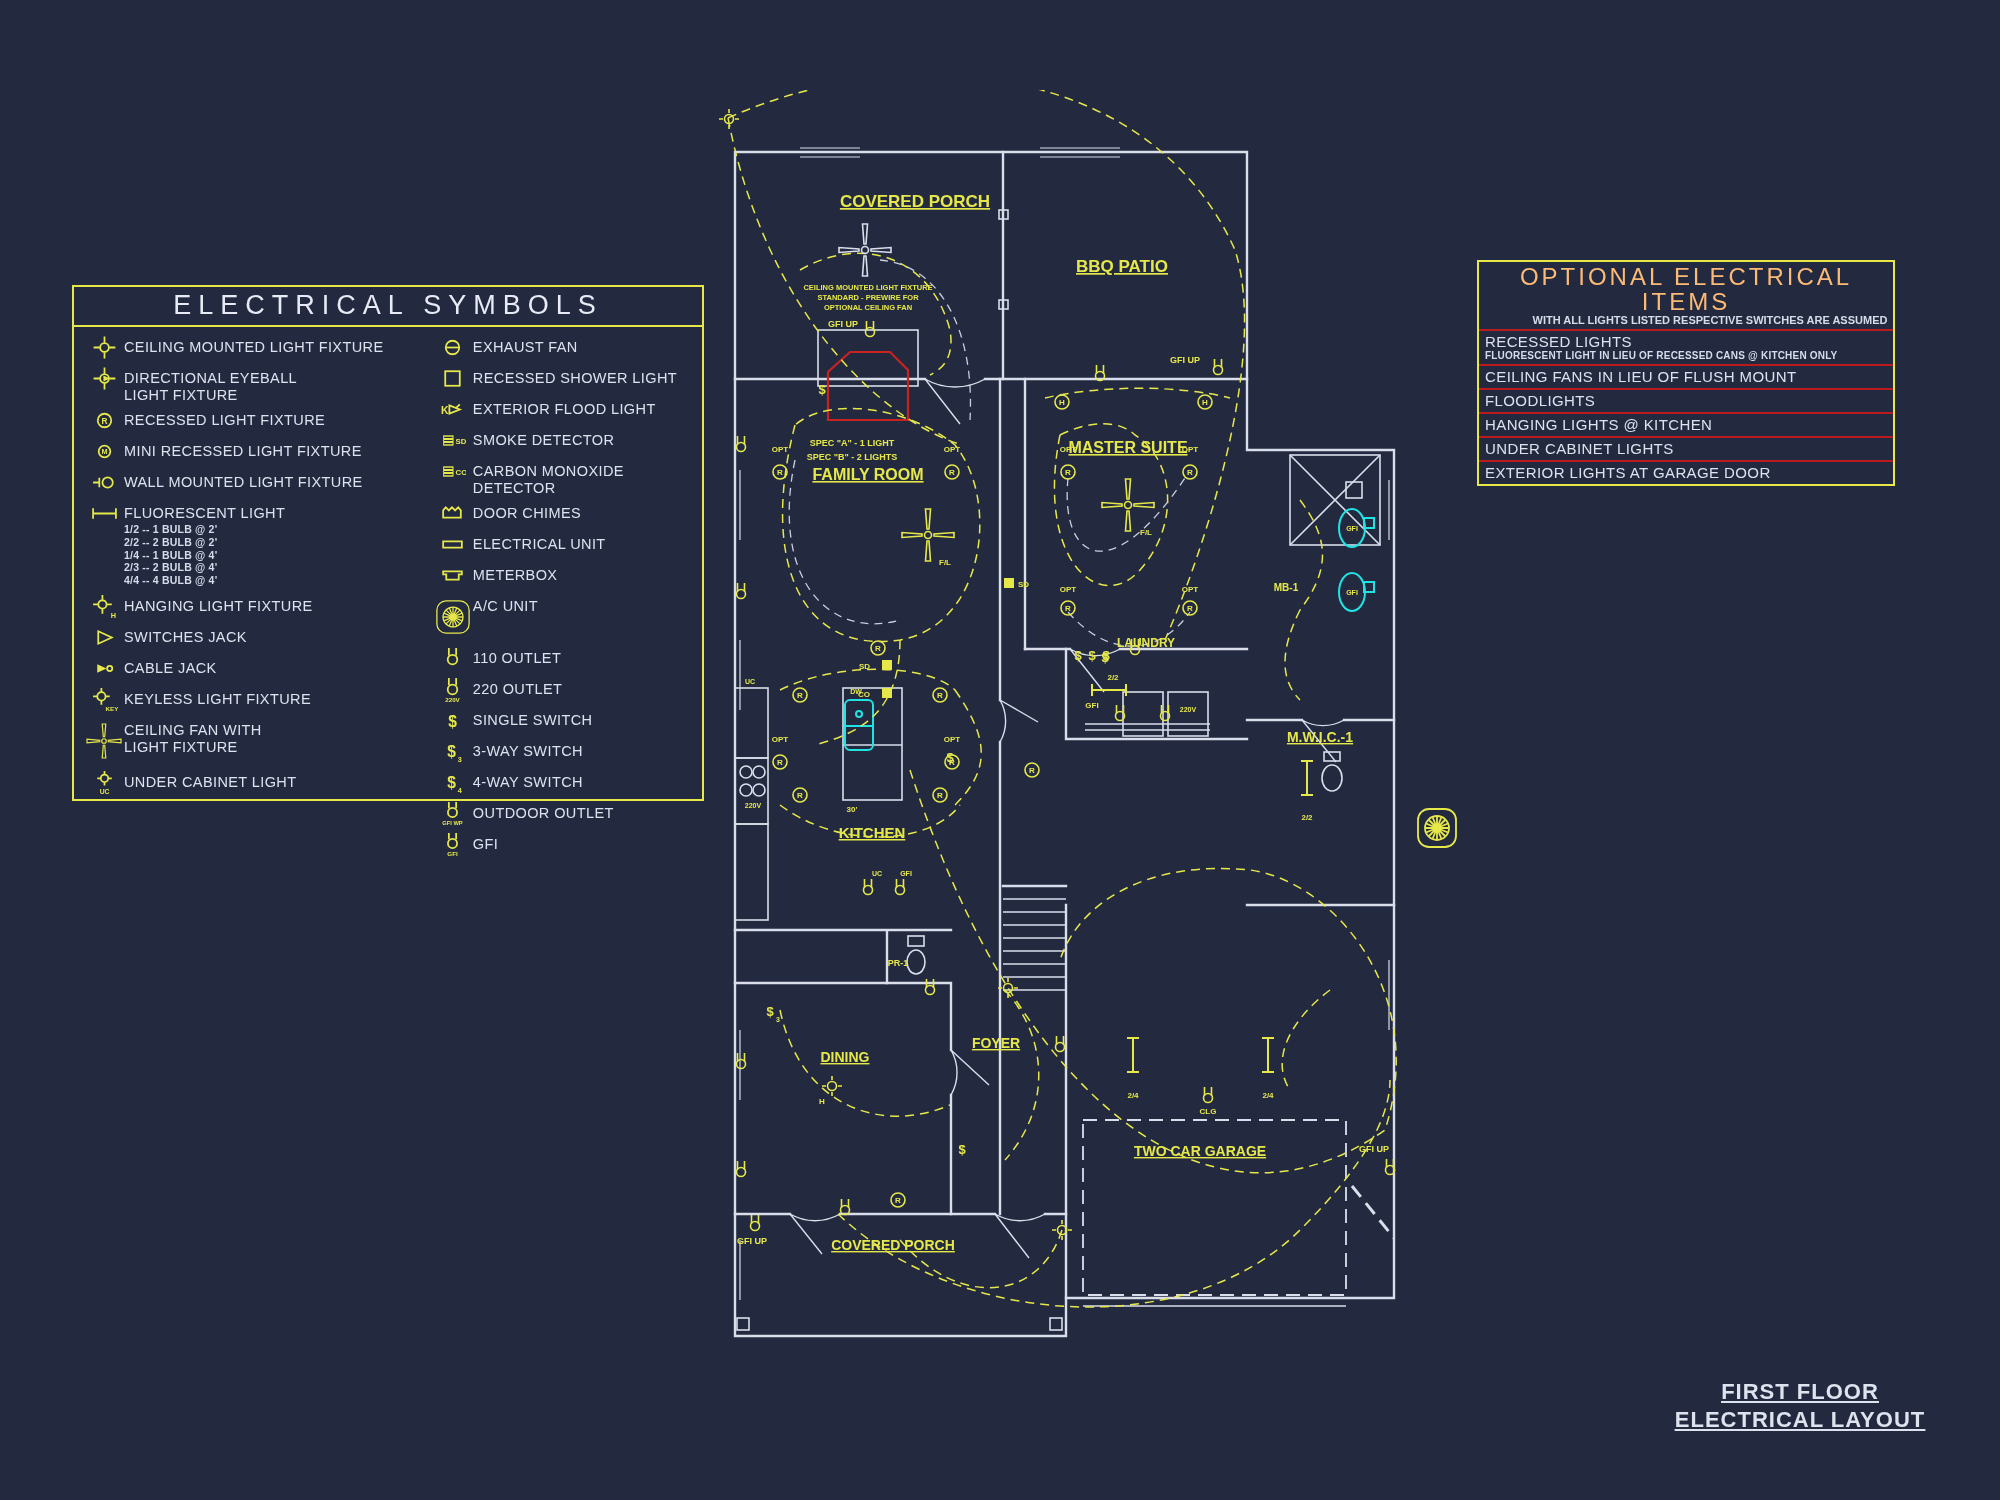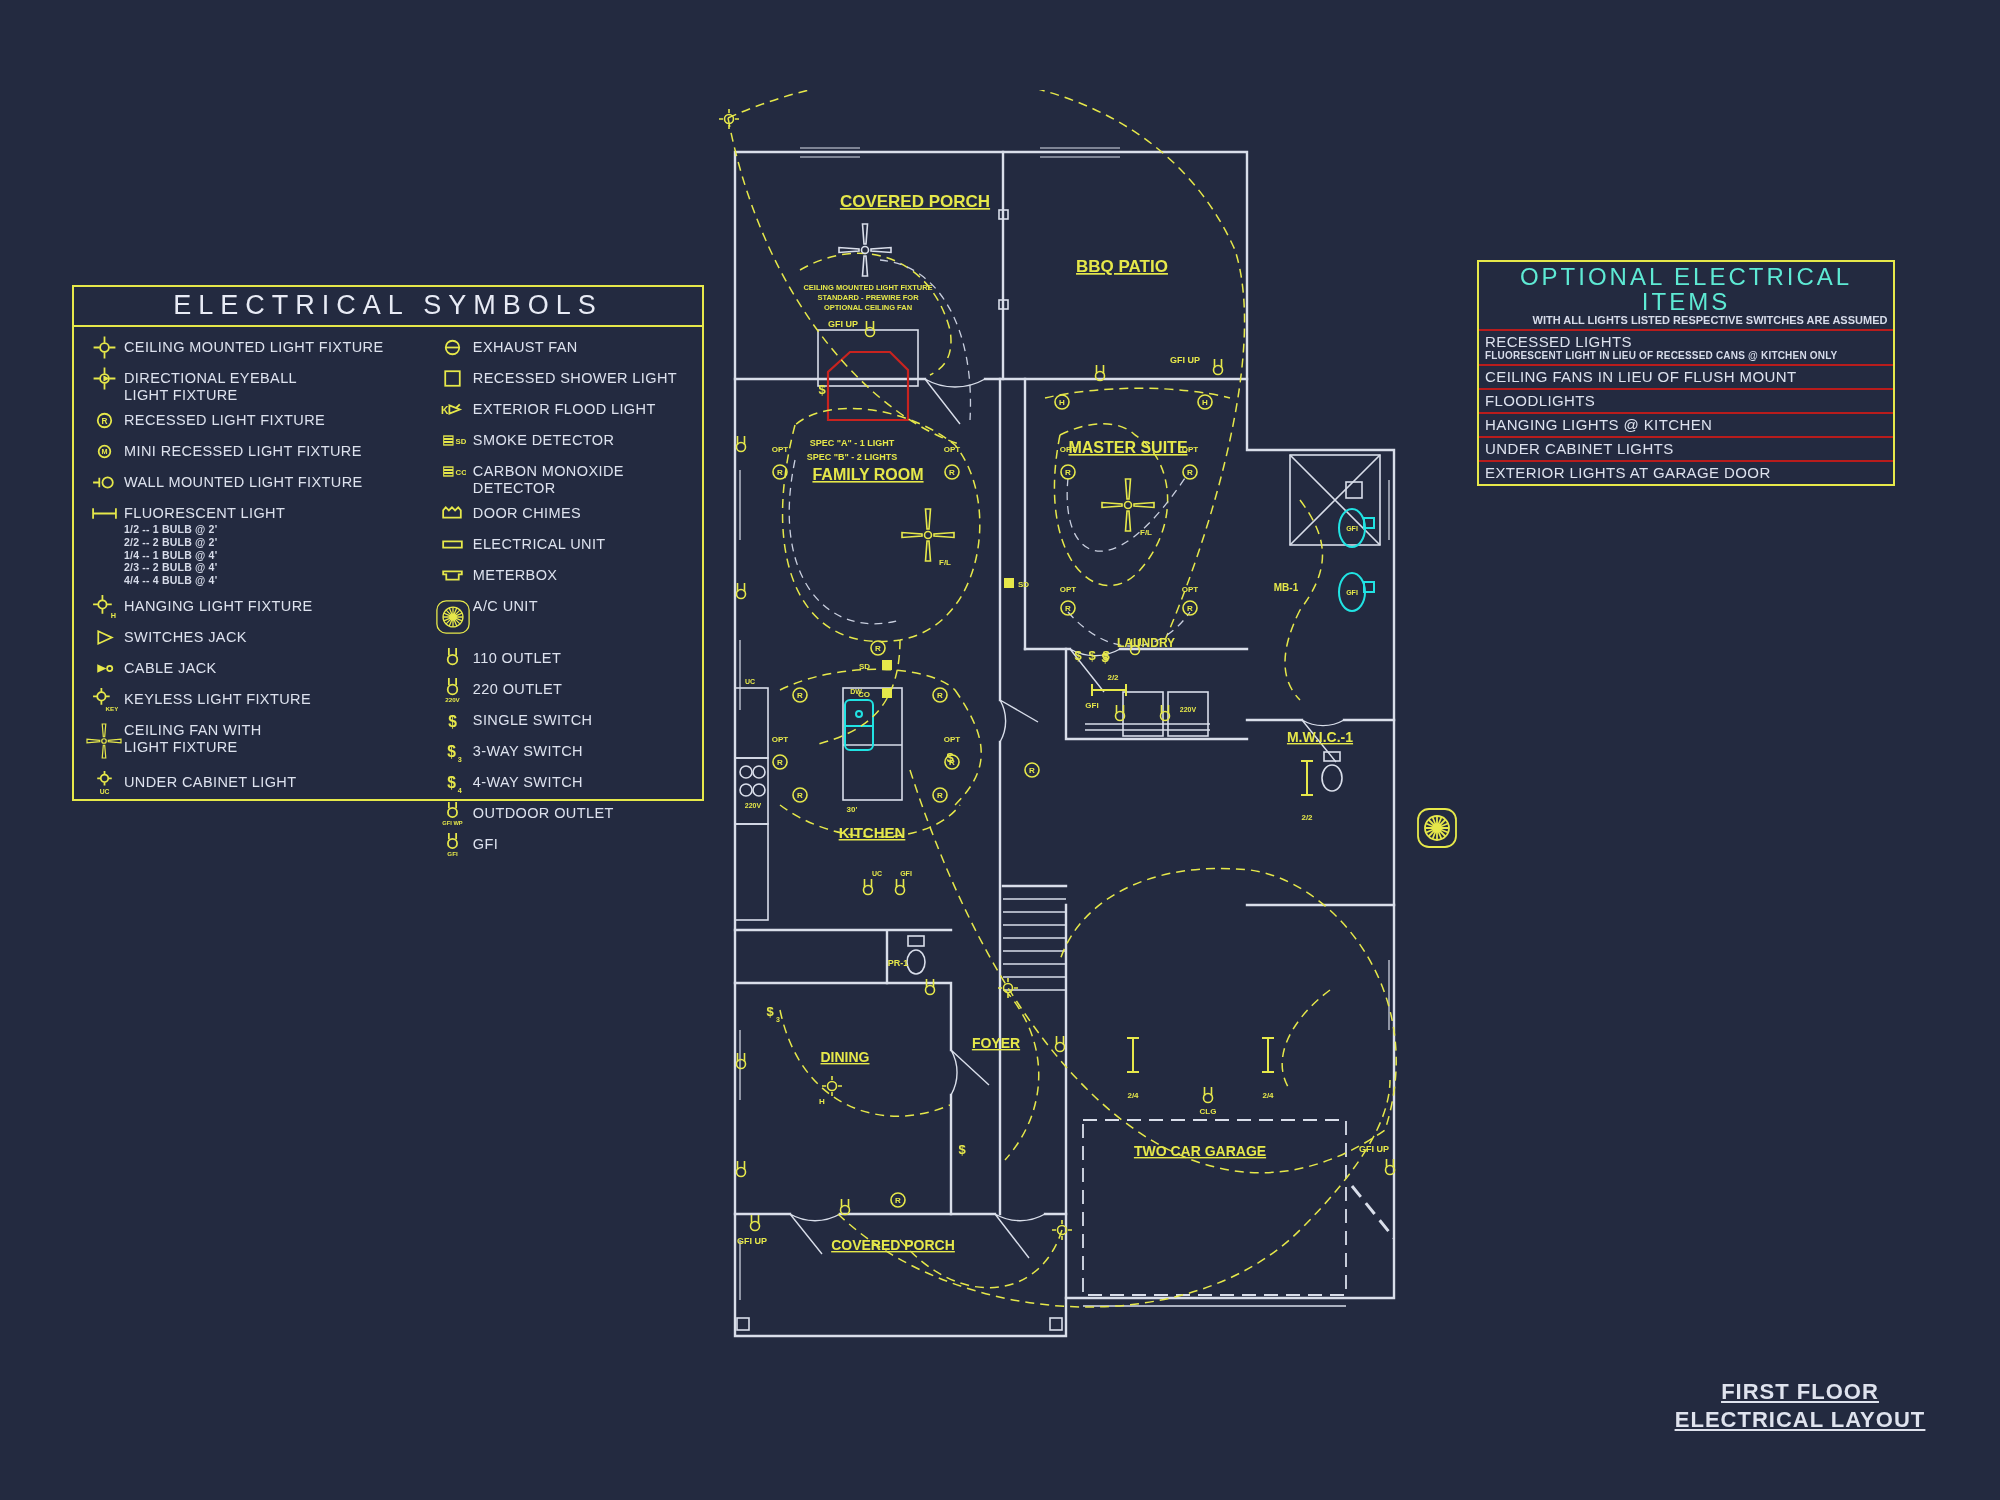--- a/index.html
+++ b/index.html
@@ -12,21 +12,21 @@
   #legend .colL{width:57%;}
   #legend .colR{width:43%;}
   .lrow{display:flex;align-items:flex-start;margin-bottom:5px;}
   .lsym{width:40px;flex:0 0 40px;display:flex;justify-content:center;align-items:center;margin-top:-1px;}
   .lsym svg{width:27px;height:27px;}
   .lsym.big svg{width:48px;height:48px;}
   .llabel{font-size:14.5px;letter-spacing:.4px;color:#dde2ee;line-height:1.15;padding-top:4px;}
   .lsub{font-size:10.5px;color:#d7dcea;line-height:1.22;letter-spacing:.2px;margin:1px 0 2px 0;font-weight:bold;}
   
   #optional{left:1477px;top:260px;width:414px;}
-  #optional .otitle{font-size:24px;letter-spacing:3px;text-align:center;color:#5eead4;padding-top:2px;line-height:1.05;}
+  #optional .otitle{font-size:24px;letter-spacing:3px;text-align:center;color:#fdba74;padding-top:2px;line-height:1.05;}
   #optional .osub{font-size:11px;text-align:center;color:#d7dcea;padding-bottom:3px;font-weight:bold;margin-left:48px;}
   .orow{border-top:2px solid #b91c1c;padding:2px 6px 3px;}
   .orow .olabel{font-size:15px;letter-spacing:.4px;color:#dde2ee;}
   .orow .onote{font-size:10px;color:#d7dcea;font-weight:bold;letter-spacing:.2px;}
   
   #sheet-title{position:absolute;left:1640px;top:1378px;width:320px;text-align:center;color:#dfe3ee;font-size:22px;font-weight:bold;line-height:1.25;text-decoration:underline;}
   #sheet-title div{text-decoration:underline;letter-spacing:1px;}
   
   #plan{position:absolute;left:700px;top:90px;width:770px;height:1280px;}
   text{font-family:"Liberation Sans",sans-serif;}

